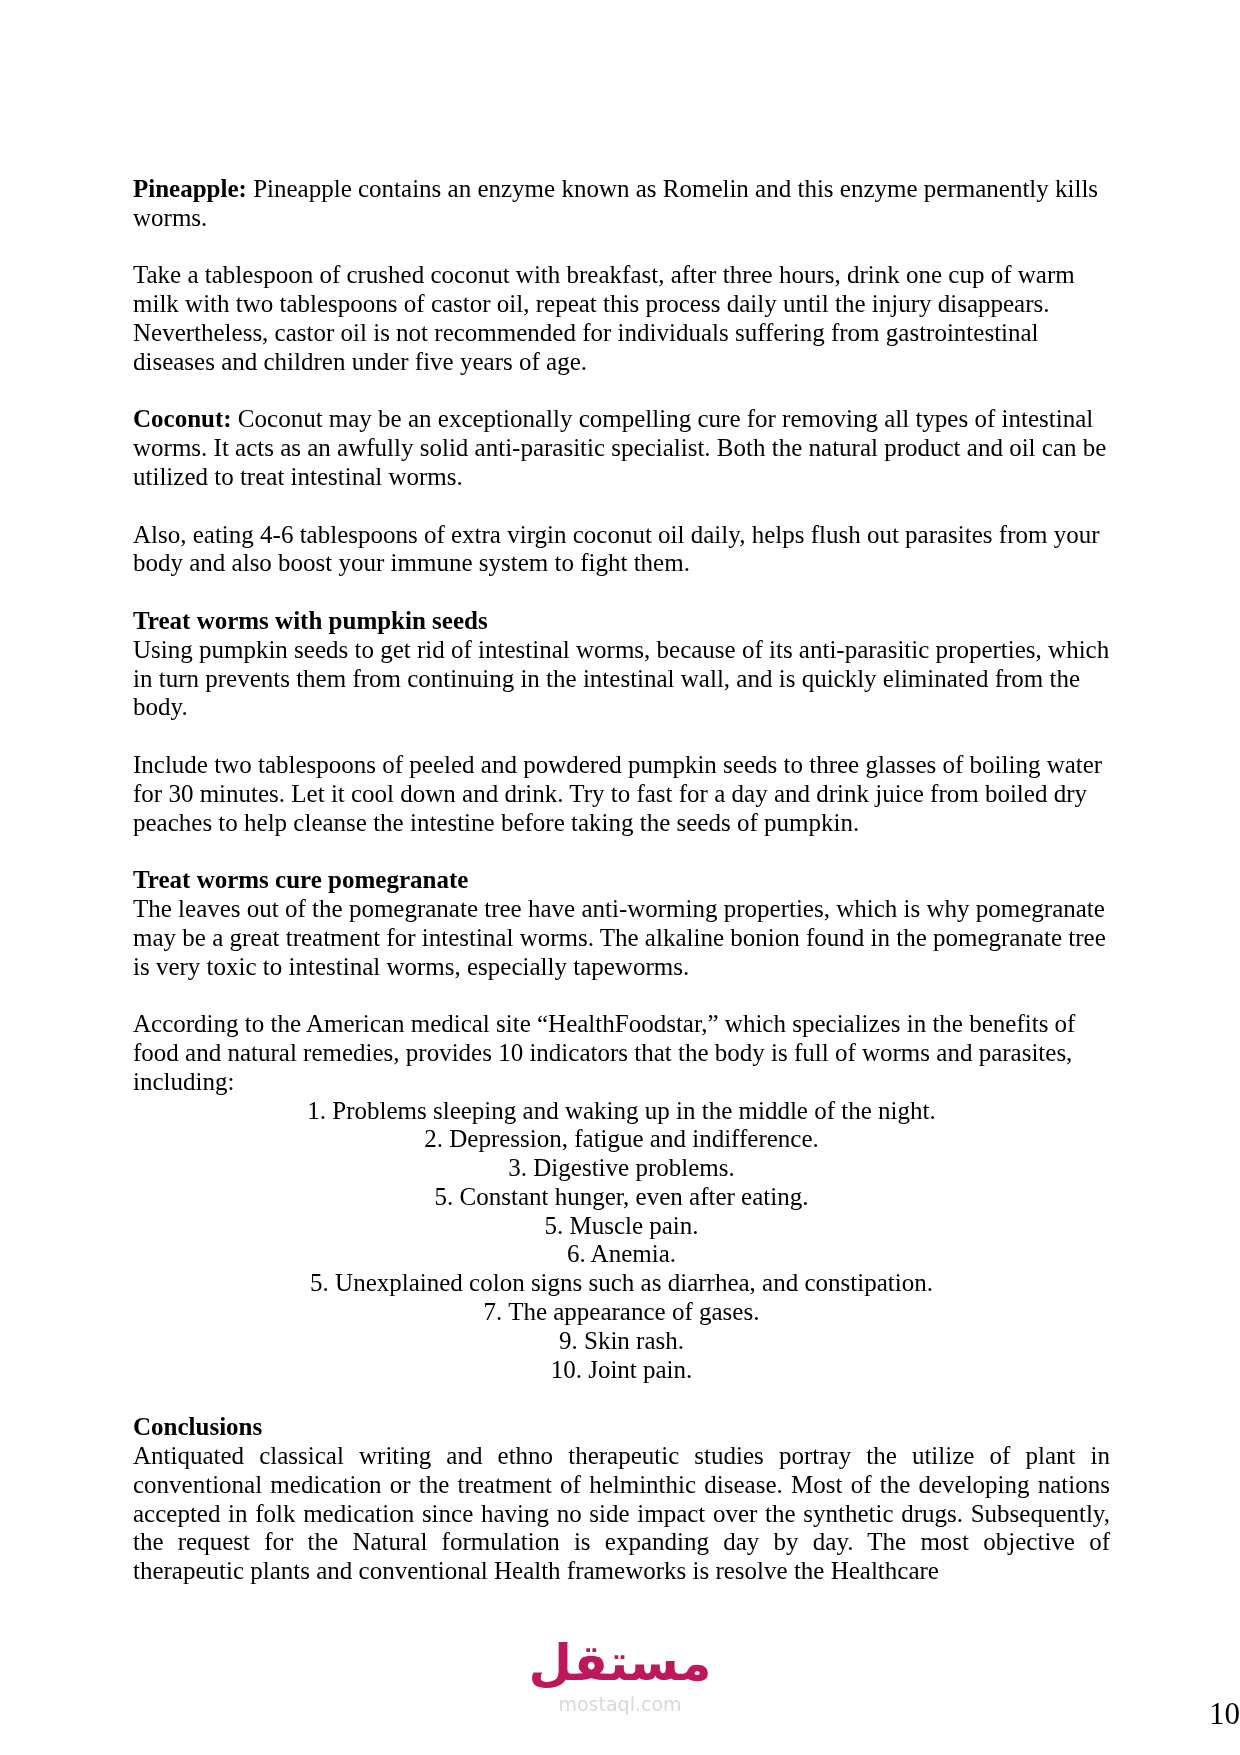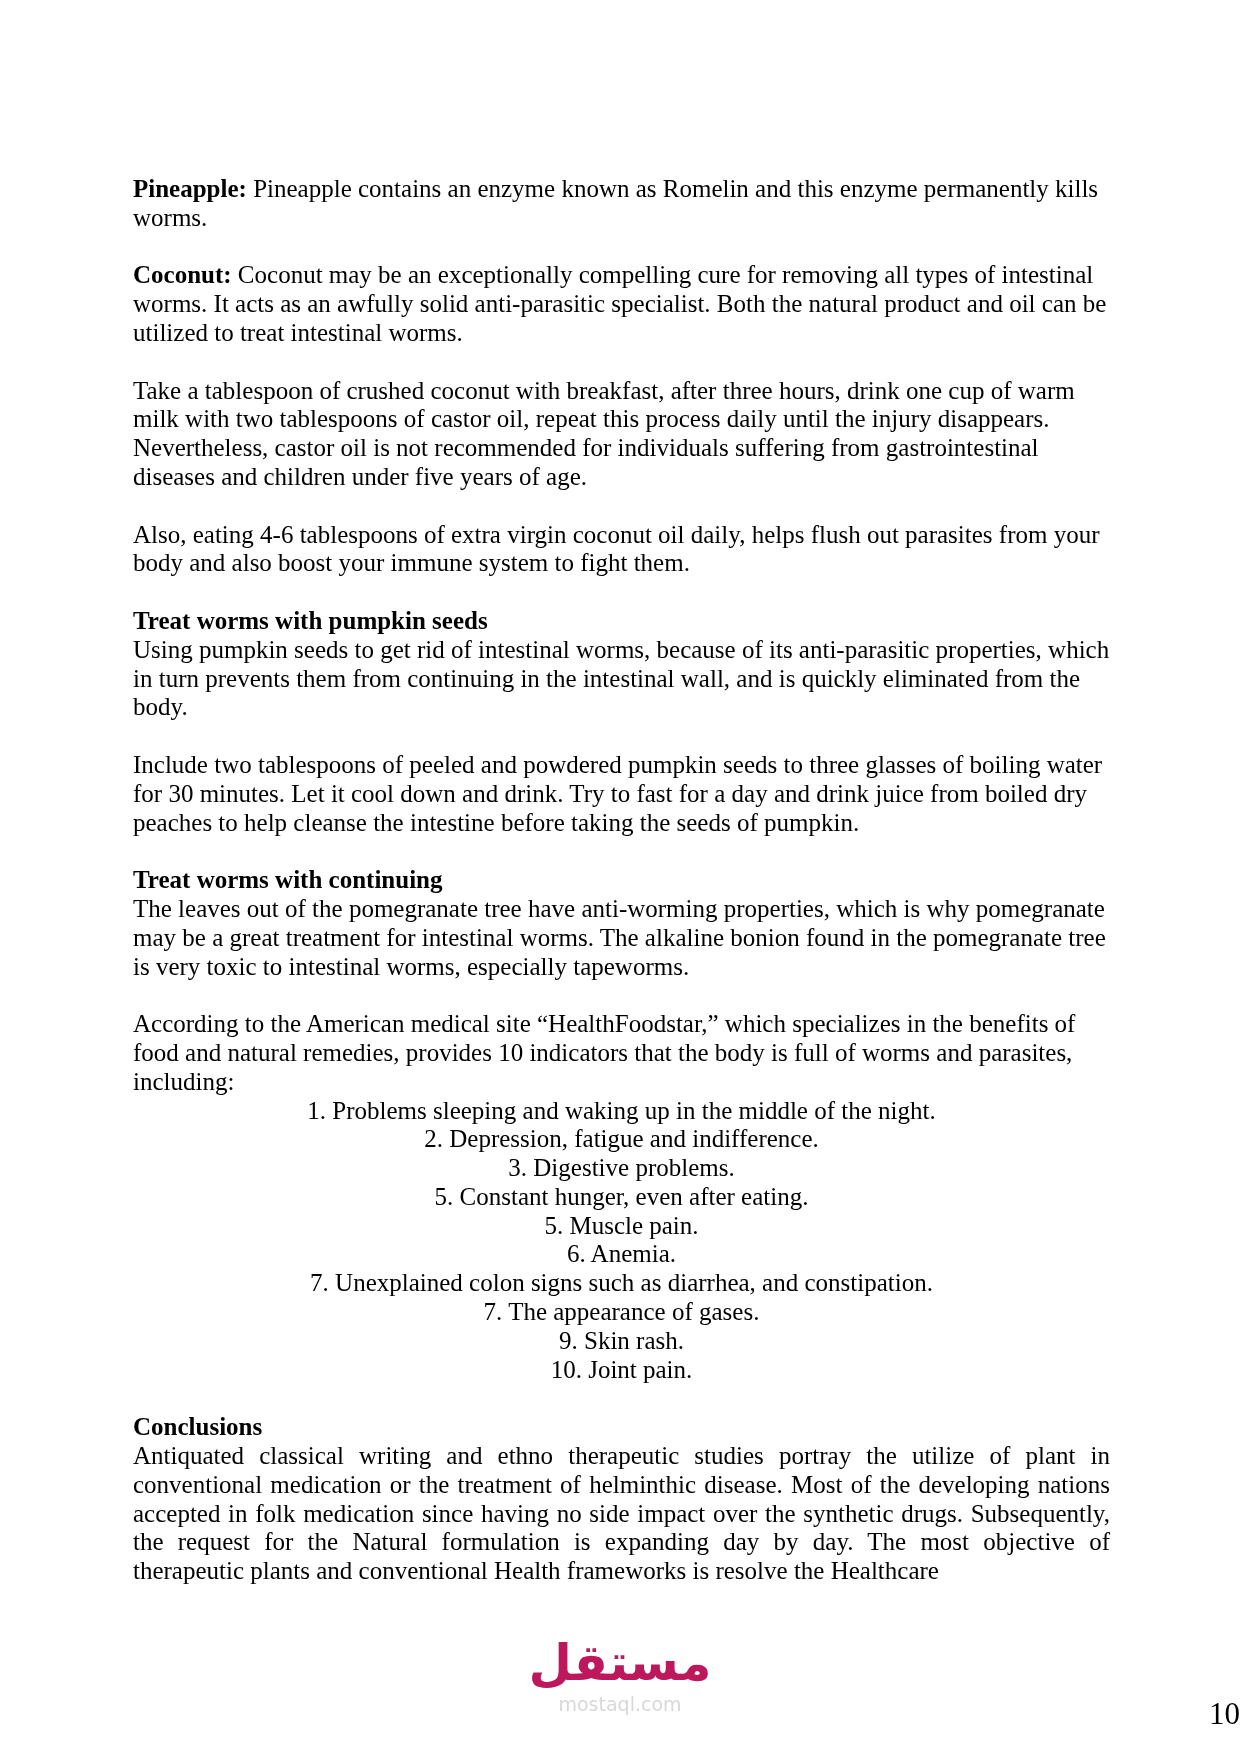--- a/index.html
+++ b/index.html
@@ -86,44 +86,44 @@
 </style>
 </head>
 <body>
 
 <div class="page">
 
   <div class="content">
 
     <p><span class="lead">Pineapple:</span><span> Pineapple contains an enzyme known as Romelin and this enzyme permanently kills worms.</span></p>
 
+    <p>Take a tablespoon of crushed coconut with breakfast, after three hours, drink one cup of warm milk with two tablespoons of castor oil, repeat this process daily until the injury disappears. Nevertheless, castor oil is not recommended for individuals suffering from gastrointestinal diseases and children under five years of age.</p>
+
     <p><span class="lead">Coconut:</span><span> Coconut may be an exceptionally compelling cure for removing all types of intestinal worms. It acts as an awfully solid anti-parasitic specialist. Both the natural product and oil can be utilized to treat intestinal worms.</span></p>
-
-    <p>Take a tablespoon of crushed coconut with breakfast, after three hours, drink one cup of warm milk with two tablespoons of castor oil, repeat this process daily until the injury disappears. Nevertheless, castor oil is not recommended for individuals suffering from gastrointestinal diseases and children under five years of age.</p>
 
     <p>Also, eating 4-6 tablespoons of extra virgin coconut oil daily, helps flush out parasites from your body and also boost your immune system to fight them.</p>
 
     <p class="heading tight">Treat worms with pumpkin seeds</p>
     <p>Using pumpkin seeds to get rid of intestinal worms, because of its anti-parasitic properties, which in turn prevents them from continuing in the intestinal wall, and is quickly eliminated from the body.</p>
 
     <p>Include two tablespoons of peeled and powdered pumpkin seeds to three glasses of boiling water for 30 minutes. Let it cool down and drink. Try to fast for a day and drink juice from boiled dry peaches to help cleanse the intestine before taking the seeds of pumpkin.</p>
 
-    <p class="heading tight">Treat worms with continuing</p>
+    <p class="heading tight">Treat worms cure pomegranate</p>
     <p>The leaves out of the pomegranate tree have anti-worming properties, which is why pomegranate may be a great treatment for intestinal worms. The alkaline bonion found in the pomegranate tree is very toxic to intestinal worms, especially tapeworms.</p>
 
     <p class="tight">According to the American medical site “HealthFoodstar,” which specializes in the benefits of food and natural remedies, provides 10 indicators that the body is full of worms and parasites, including:</p>
 
     <div class="indicator-list">
       <div class="indicator-line">1. Problems sleeping and waking up in the middle of the night.</div>
       <div class="indicator-line">2. Depression, fatigue and indifference.</div>
       <div class="indicator-line">3. Digestive problems.</div>
       <div class="indicator-line">5. Constant hunger, even after eating.</div>
       <div class="indicator-line">5. Muscle pain.</div>
       <div class="indicator-line">6. Anemia.</div>
-      <div class="indicator-line">7. Unexplained colon signs such as diarrhea, and constipation.</div>
+      <div class="indicator-line">5. Unexplained colon signs such as diarrhea, and constipation.</div>
       <div class="indicator-line">7. The appearance of gases.</div>
       <div class="indicator-line">9. Skin rash.</div>
       <div class="indicator-line">10. Joint pain.</div>
     </div>
 
     <p class="heading tight">Conclusions</p>
     <p class="justified tight">Antiquated classical writing and ethno therapeutic studies portray the utilize of plant in conventional medication or the treatment of helminthic disease. Most of the developing nations accepted in folk medication since having no side impact over the synthetic drugs. Subsequently, the request for the Natural formulation is expanding day by day. The most objective of therapeutic plants and conventional Health frameworks is resolve the Healthcare</p>
 
   </div>
 

